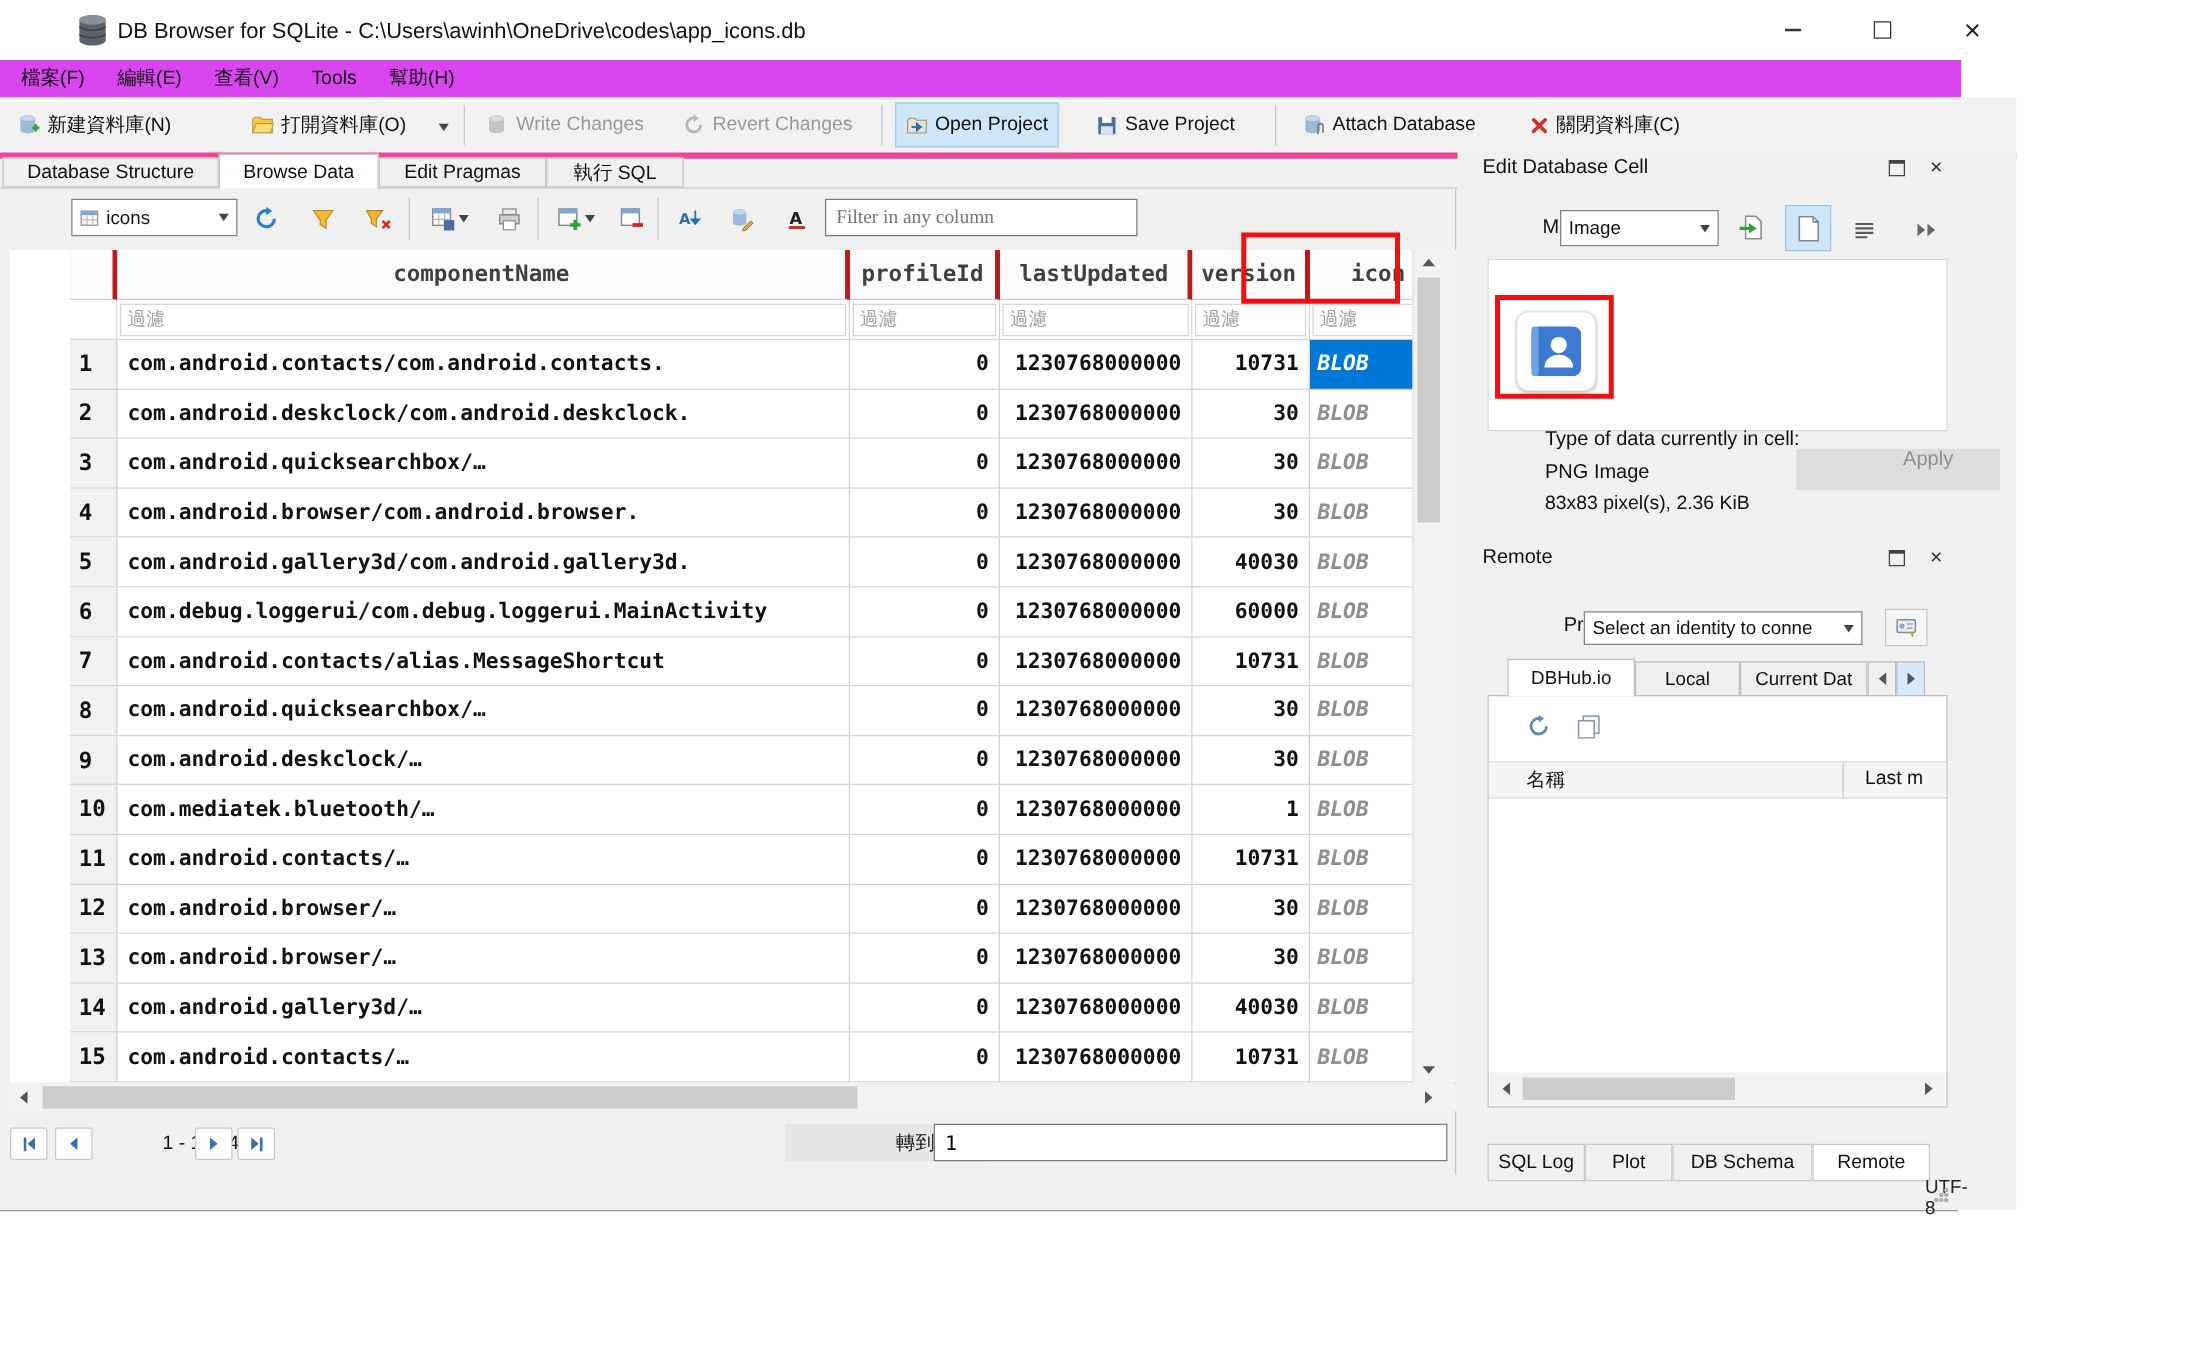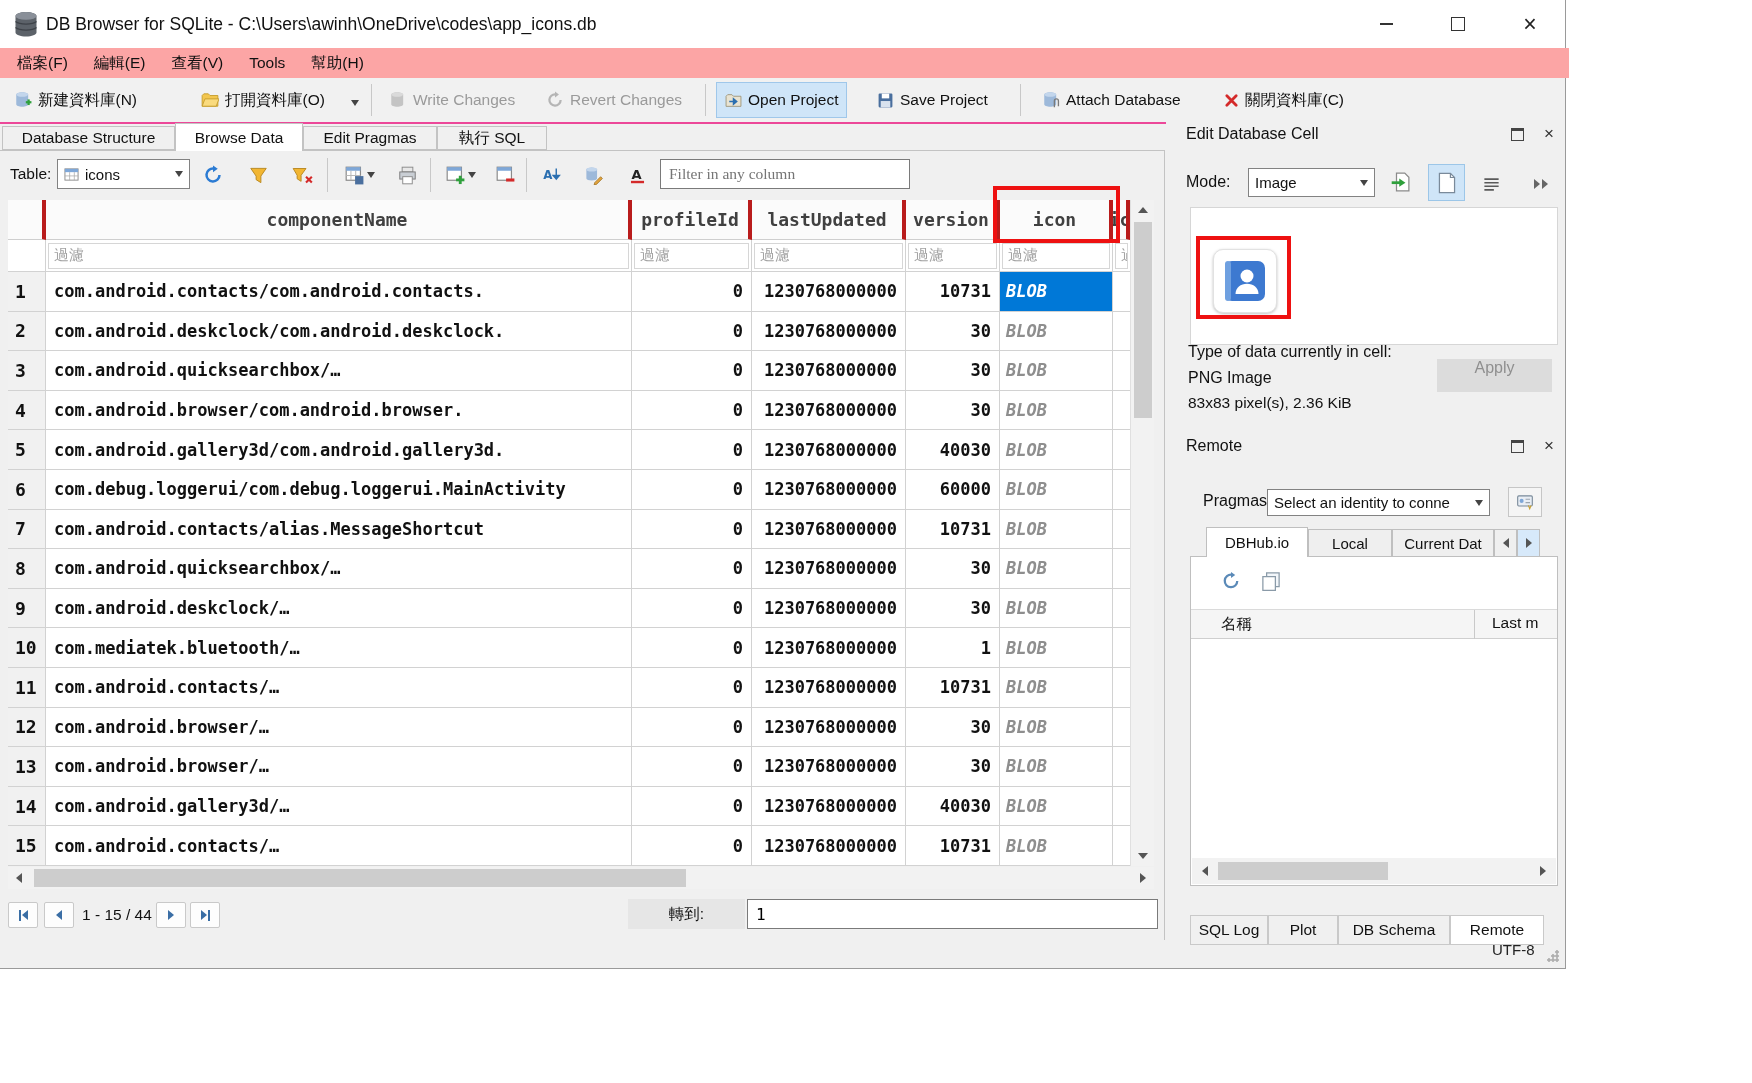--- a/index.html
+++ b/index.html
@@ -1,35 +1,35 @@
 <!DOCTYPE html>
 <html><head>
 <meta charset="utf-8">
 <style>
   html,body{margin:0;padding:0;}
   body{width:1752px;height:1083px;background:#ffffff;overflow:hidden;
        font-family:"Liberation Sans","DejaVu Sans",sans-serif;color:#111;}
-  .abs{position:absolute;}
+  .abs{position:absolute;padding-left:48px;}
   #app{position:absolute;left:0;top:0;width:1565px;height:968px;background:#f0f0f0;
        border-right:1px solid #9a9a9a;border-bottom:1px solid #9a9a9a;}
 
   
   .titlebar{left:0;top:0;width:1565px;height:48px;background:#fff;}
   .title-text{left:46px;top:0;height:48px;line-height:48px;font-size:17.5px;white-space:nowrap;}
   .winbtn{top:8px;width:48px;height:32px;display:flex;align-items:center;justify-content:center;font-size:20px;color:#222;}
   .minbar{width:13px;height:2px;background:#333;}
   .maxbox{width:12px;height:12px;border:1.5px solid #333;}
   .closex{font-size:23px;line-height:1;}
 
   
-  .menubar{left:0;top:48px;width:1565px;height:30px;background:#fca5a5;display:flex;align-items:center;padding-left:4px;text-align:center;}
+  .menubar{left:0;top:48px;width:1565px;height:30px;background:#d946ef;display:flex;align-items:center;padding-left:4px;text-align:center;}
   .menu-item{padding:0 13px;font-size:15.5px;line-height:30px;}
 
   
-  .toolbar{left:0;top:78px;width:1565px;height:44px;background:#f1f1f1;border-bottom:2px solid #ec4899;}
+  .toolbar{left:0;top:78px;width:1565px;height:44px;background:#f1f1f1;border-bottom:5px solid #ec4899;}
   .tbtn{position:absolute;top:4px;height:36px;display:flex;align-items:center;gap:6px;padding:0 8px;font-size:15.5px;white-space:nowrap;}
   .tbtn.disabled{color:#9a9a9a;}
   .tbtn.hl{background:#cfe5f8;border:1px solid #9fc7ea;height:34px;}
   .tsep{position:absolute;top:6px;width:1px;height:32px;background:#c8c8c8;}
   .dd{position:absolute;top:14px;}
 
   
   .tri{width:0;height:0;display:inline-block;}
   .tri-down{border-left:4.5px solid transparent;border-right:4.5px solid transparent;border-top:6px solid #444;}
   .tri-up-s{border-left:5px solid transparent;border-right:5px solid transparent;border-bottom:6px solid #555;}

